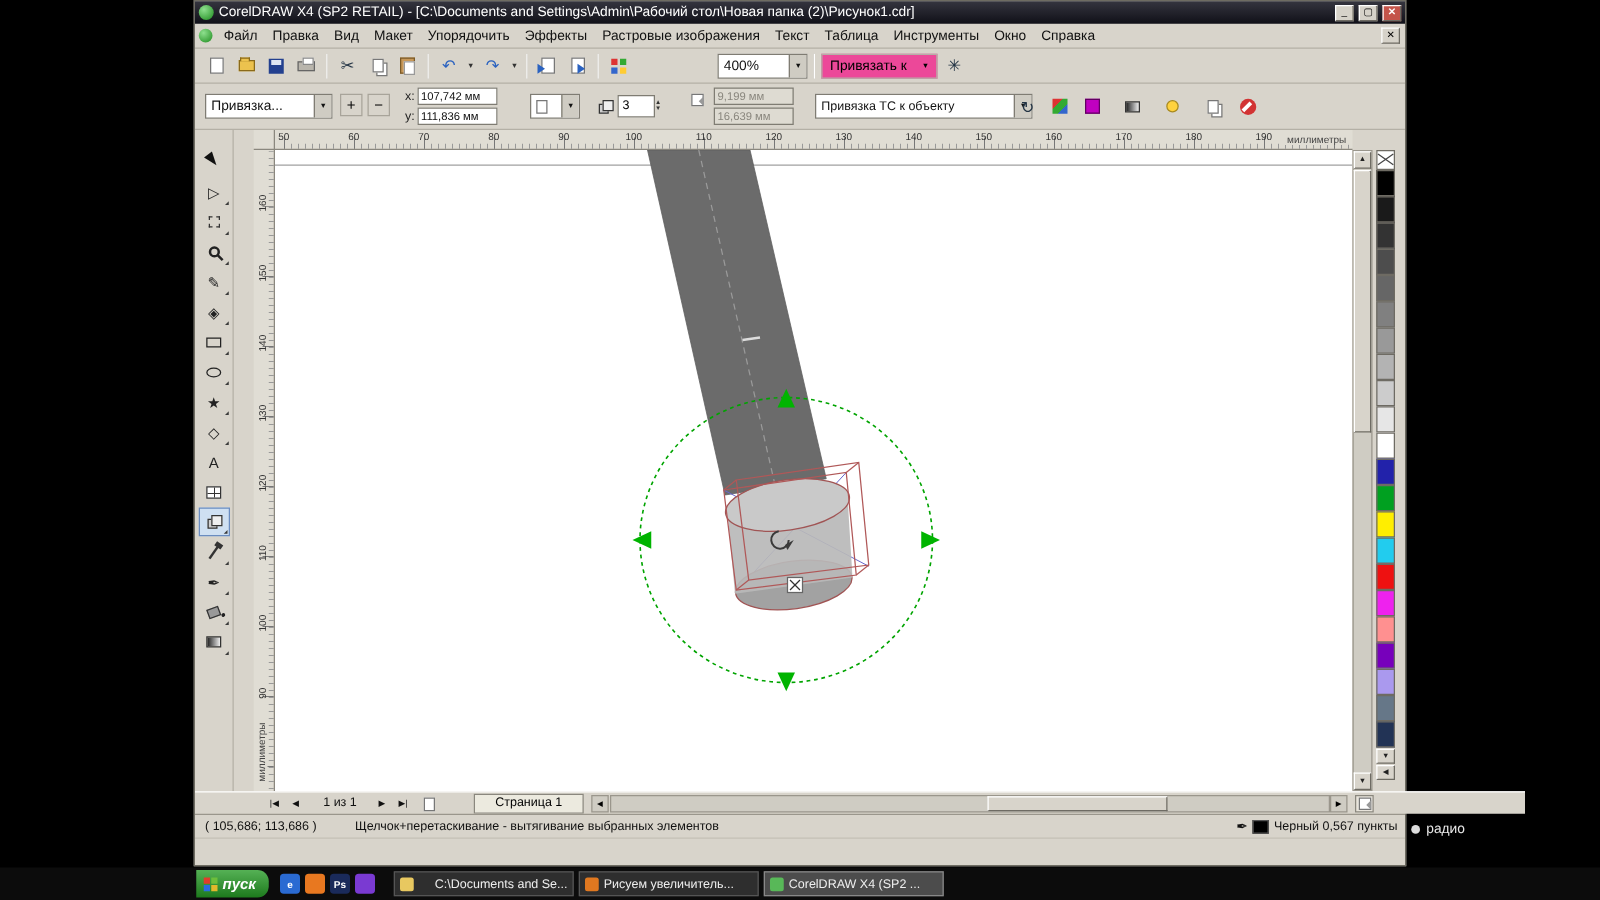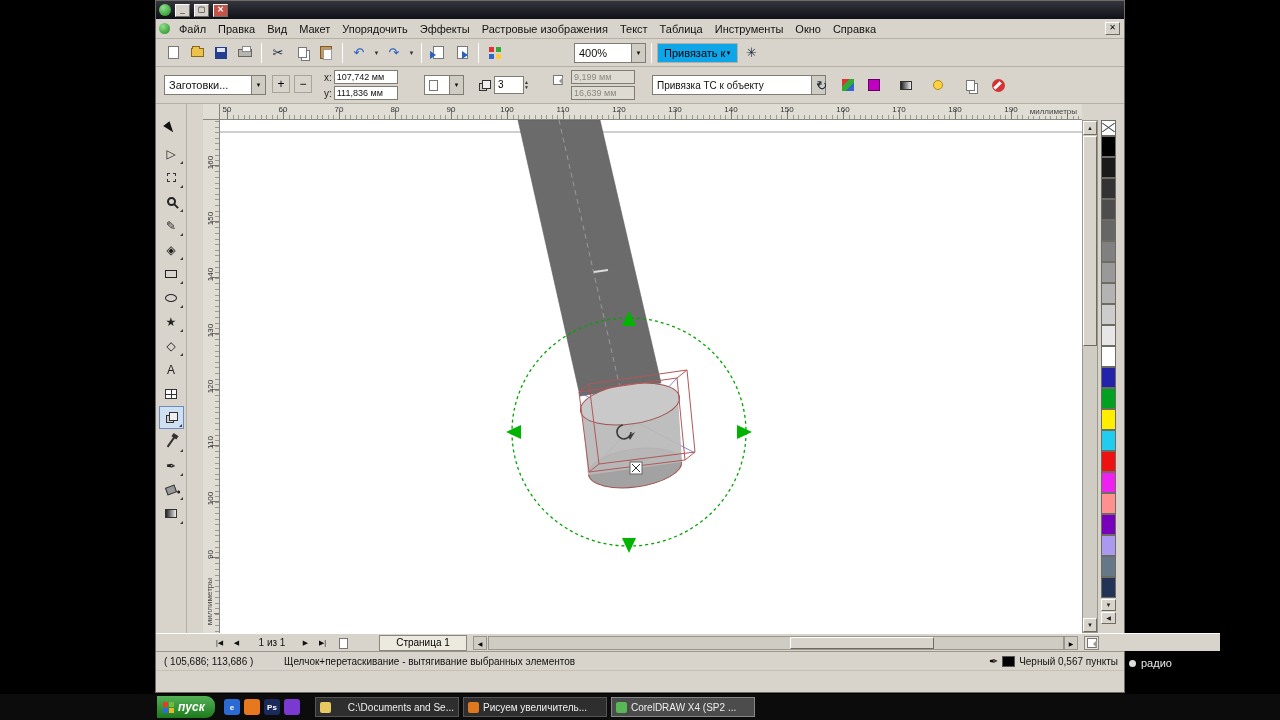--- a/index.html
+++ b/index.html
@@ -21,21 +21,21 @@
   .mdicon{width:11px;height:11px;border-radius:50%;background:radial-gradient(circle at 35% 30%,#8ee08e,#1d8a1d);margin-right:3px}
   .mdiclose{position:absolute;right:4px;width:15px;height:13px;background:#d6d2c9;border:1px solid;border-color:#fff #6e6b63 #6e6b63 #fff;font-size:8px;line-height:10px;text-align:center}
 
   
   .toolbar{height:28px;display:flex;align-items:center;gap:2px;padding:0 6px;border-bottom:1px solid #b4b0a6}
   .tbi{width:22px;height:22px;display:flex;align-items:center;justify-content:center;font-size:13px;color:#234;position:relative}
   .sep{width:1px;height:20px;background:#a8a49a;border-right:1px solid #fff;margin:0 3px}
   .drop{width:9px;height:22px;display:flex;align-items:center;justify-content:center;font-size:6px;color:#333}
   .combo{background:#fff;border:1px solid #7f7c73;height:20px;display:flex;align-items:center;font-size:11px;padding:0 0 0 4px;position:relative;color:#111}
   .combo .da{margin-left:auto;width:14px;height:100%;background:#cfccc3;border-left:1px solid #7f7c73;display:flex;align-items:center;justify-content:center;font-size:6px}
-  .snapbtn{height:20px;display:flex;align-items:center;gap:0;padding:0 6px;font-size:11px;border:1px solid #b4b0a6;background:#0ea5e9}
+  .snapbtn{height:20px;display:flex;align-items:center;gap:12px;padding:0 6px;font-size:11px;border:1px solid #b4b0a6;background:#ec4899}
 
   
   .mi-page{width:11px;height:13px;background:#fff;border:1px solid #777}
   .mi-folder{width:13px;height:9px;background:#ecc24e;border:1px solid #8a6a1a;position:relative}
   .mi-folder::before{content:"";position:absolute;top:-3px;left:0;width:6px;height:2px;background:#ecc24e;border:1px solid #8a6a1a;border-bottom:none}
   .mi-disk{width:12px;height:12px;background:#23408f;position:relative}
   .mi-disk::before{content:"";position:absolute;left:2px;top:1px;width:8px;height:4px;background:#dfe5f2}
   .mi-print{width:14px;height:8px;background:#b9b5ac;border:1px solid #666;position:relative}
   .mi-print::before{content:"";position:absolute;left:3px;top:-4px;width:7px;height:4px;background:#fff;border:1px solid #888}
   .mi-copy{width:9px;height:11px;background:#fff;border:1px solid #777;box-shadow:3px 3px 0 -1px #fff,3px 3px 0 0 #777}
@@ -144,20 +144,21 @@
   .radio{position:absolute;left:1129px;top:657px;display:flex;align-items:center;gap:5px;color:#e8e8e8;font-size:11px}
   .radio .dot{width:7px;height:7px;border-radius:50%;background:#ddd}
 </style>
 </head>
 <body>
 
 <div class="app">
 
   <div class="titlebar">
     <span class="appicon"></span>
+    <span class="t-title">CorelDRAW X4 (SP2 RETAIL) - [C:\Documents and Settings\Admin\Рабочий стол\Новая папка (2)\Рисунок1.cdr]</span>
     <span class="wbtn">_</span>
     <span class="wbtn">▢</span>
     <span class="wbtn close">✕</span>
   </div>
 
   <div class="menubar">
     <span class="mdicon"></span>
     <span style="display:flex">
         <span class="menu-item">Файл</span>
         <span class="menu-item">Правка</span>
@@ -227,21 +228,21 @@
       <span>Привязать к</span>
         <span style="font-size:6px">▼</span>
     </div>
     <span class="tbi">
         <span>✳</span>
       </span>
   </div>
 
   <div class="propbar">
     <div class="combo" style="left:8px;top:8px;width:102px">
-      <span>Заготовки...</span>
+      <span>Привязка...</span>
         <span class="da">▼</span>
     </div>
     <div class="pbtn" style="left:116px;top:8px">+</div>
     <div class="pbtn" style="left:138px;top:8px">−</div>
     <div style="left:168px;top:3px">
       <div style="display:flex;align-items:center;margin-bottom:2px">
         <span class="fieldlbl">x:</span>
         <span class="field">107,742 мм</span>
       </div>
       <div style="display:flex;align-items:center">

